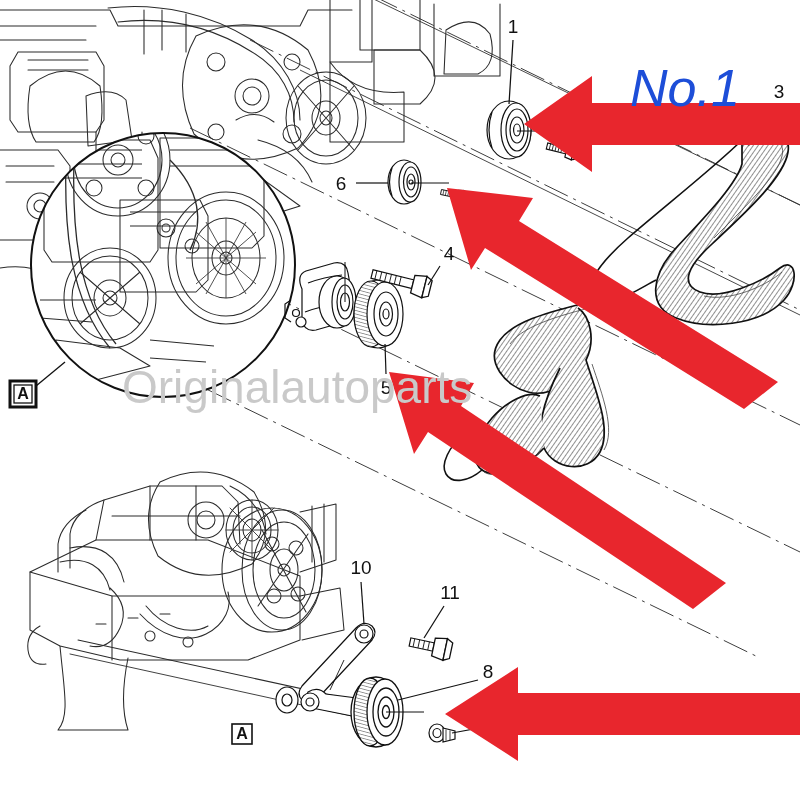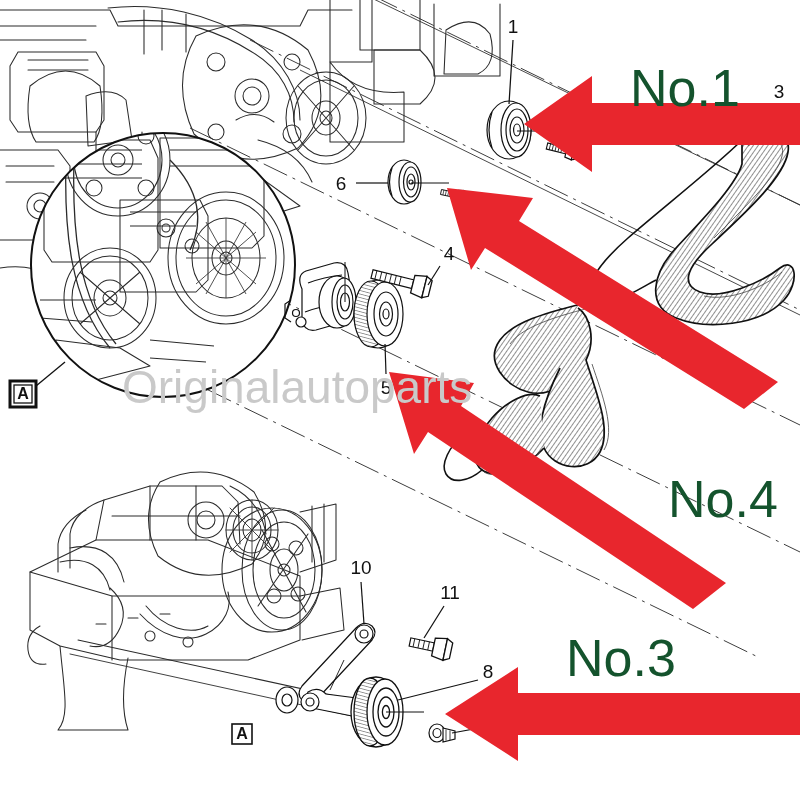--- a/index.html
+++ b/index.html
@@ -1,19 +1,19 @@
 <!DOCTYPE html>
 <html><head>
 <meta charset="utf-8">
 <style>
   html,body{margin:0;padding:0;background:#fff;}
   body{font-family:"Liberation Sans",sans-serif;}
   #stage{position:relative;width:800px;height:800px;background:#ffffff;overflow:hidden;}
   #stage svg.layer{position:absolute;left:0;top:0;width:800px;height:800px;}
-  .redtxt{position:absolute;color:#14532d;font-family:"Liberation Sans",sans-serif;font-weight:400;line-height:1;white-space:nowrap;}
+  .redtxt{position:absolute;color:#1d4ed8;font-family:"Liberation Sans",sans-serif;font-weight:400;line-height:1;white-space:nowrap;font-style:italic;}
   #wm{position:absolute;left:122px;top:360px;font-size:46px;color:#c9c9c9;font-family:"Liberation Sans",sans-serif;letter-spacing:0px;white-space:nowrap;}
   .numlab{font-family:"Liberation Sans",sans-serif;font-size:19px;fill:#111;}
   .boxA{font-family:"Liberation Sans",sans-serif;font-size:16px;fill:#111;font-weight:700;}
 </style>
 </head>
 <body>
 
 <div id="stage">
 
   <svg class="layer" viewBox="0 0 800 800">
@@ -406,16 +406,14 @@
     </g>
 
     <g fill="#e8262d">
       <path d="M800,693 L518,693 L518,667 L445,714 L518,761 L518,735 L800,735 Z"></path>
     </g>
   </svg>
 
   <div id="wm">Originalautoparts</div>
 
   <div class="redtxt" style="left:630px;top:62px;font-size:52px;">No.1</div>
-  <div class="redtxt" style="left:668px;top:473px;font-size:52px;">No.4</div>
-  <div class="redtxt" style="left:566px;top:632px;font-size:52px;">No.3</div>
 
 </div>
 
 </body></html>

